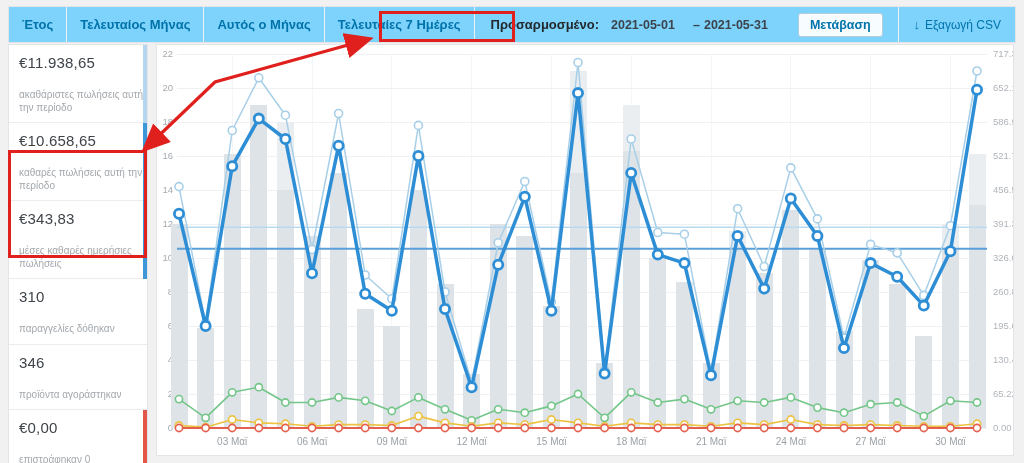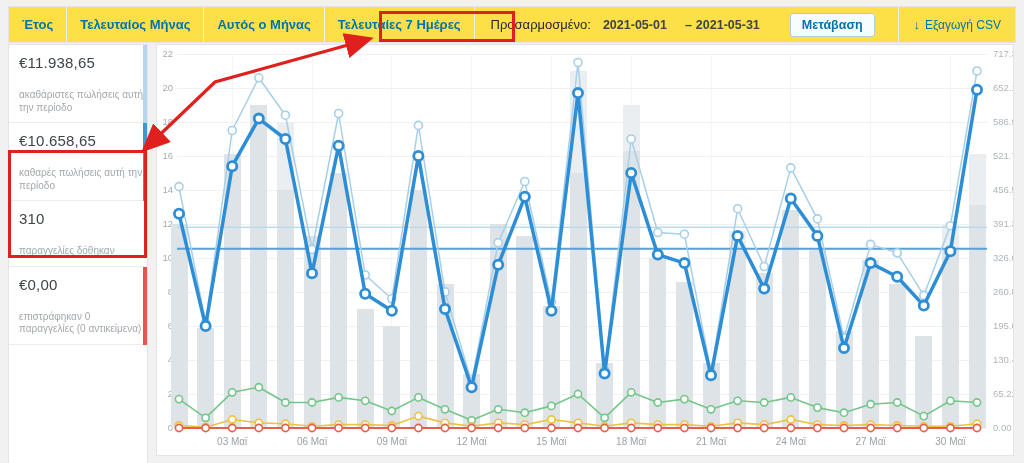--- a/index.html
+++ b/index.html
@@ -5,31 +5,31 @@
   html,body{margin:0;padding:0;}
   body{
     width:1024px;height:463px;overflow:hidden;position:relative;
     background:#f1f1f1;
     font-family:"Liberation Sans","DejaVu Sans",sans-serif;
     -webkit-font-smoothing:antialiased;
   }
   
   .topstrip{
     position:absolute;left:8px;right:8px;top:6px;height:37px;
-    background:#fde047;border:1px solid #e2e4e7;box-sizing:border-box;
+    background:#7dd3fc;border:1px solid #e2e4e7;box-sizing:border-box;
     display:flex;align-items:stretch;z-index:2;
   }
   .range-tab{
     display:flex;align-items:center;padding:0 13px;
     border-right:1px solid #eef0f1;
     color:#0073aa;font-size:13px;font-weight:700;cursor:pointer;white-space:nowrap;
   }
   .custom-label{
     display:flex;align-items:center;padding:0 10px 0 16px;
-    color:#23282d;font-size:13px;font-weight:400;white-space:nowrap;
+    color:#23282d;font-size:13px;font-weight:700;white-space:nowrap;
   }
   .date-input{
     width:78px;border:none;outline:none;background:transparent;
     font-family:"Liberation Sans","DejaVu Sans",sans-serif;
     font-size:12.5px;font-weight:700;color:#3c434a;text-align:left;
   }
   .date-sep{color:#3c434a;font-size:12.5px;font-weight:700;padding:0 2px;align-self:center;}
   .go-btn{
     align-self:center;margin-left:14px;
     background:#f7fcfe;border:1px solid #b4cddc;border-radius:3px;
@@ -91,22 +91,31 @@
       <div class="stat-value">€11.938,65</div>
       <div class="stat-label">ακαθάριστες πωλήσεις αυτή την περίοδο</div>
       <div class="stat-stripe" style="background:#b4d6ee"></div>
     </div>
     <div class="stat-item">
       <div class="stat-value">€10.658,65</div>
       <div class="stat-label">καθαρές πωλήσεις αυτή την περίοδο</div>
       <div class="stat-stripe" style="background:#3d96d6"></div>
     </div>
     <div class="stat-item">
+      <div class="stat-value">€343,83</div>
+      <div class="stat-label">μέσες καθαρές ημερήσιες πωλήσεις</div>
+      <div class="stat-stripe" style="background:#3d96d6"></div>
+    </div>
+    <div class="stat-item">
       <div class="stat-value">310</div>
       <div class="stat-label">παραγγελίες δόθηκαν</div>
+    </div>
+    <div class="stat-item">
+      <div class="stat-value">346</div>
+      <div class="stat-label">προϊόντα αγοράστηκαν</div>
     </div>
     <div class="stat-item">
       <div class="stat-value">€0,00</div>
       <div class="stat-label">επιστράφηκαν 0 παραγγελίες (0 αντικείμενα)</div>
       <div class="stat-stripe" style="background:#e2574a"></div>
     </div>
   </div>
 
 <div class="chartcard">
   <svg id="chart-svg" width="856" height="410" viewBox="0 0 856 410" xmlns="http://www.w3.org/2000/svg">

